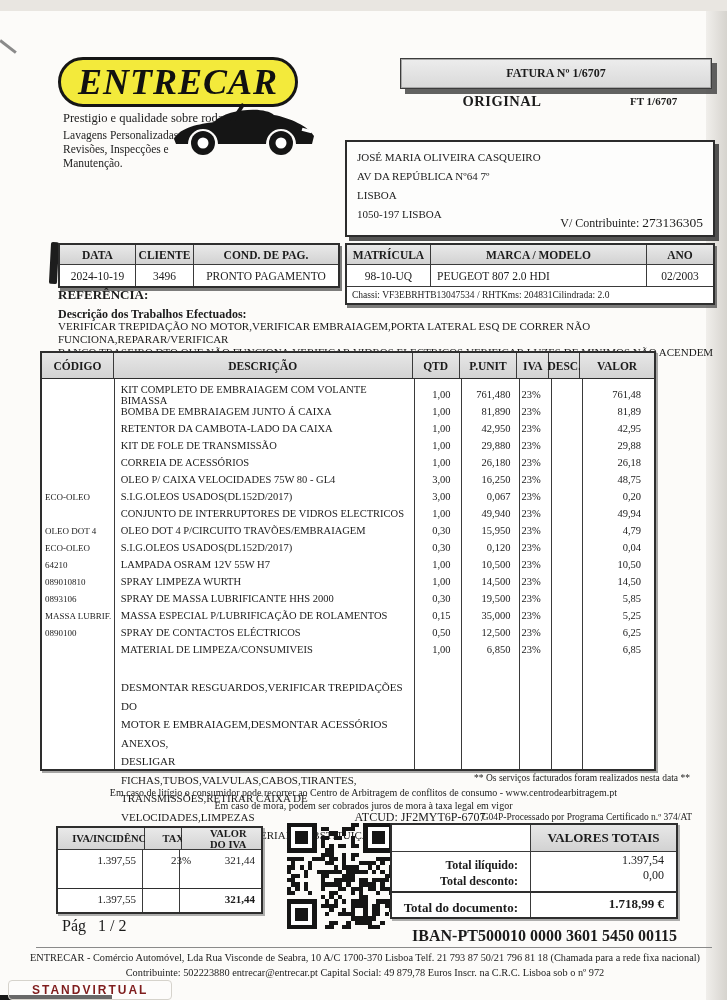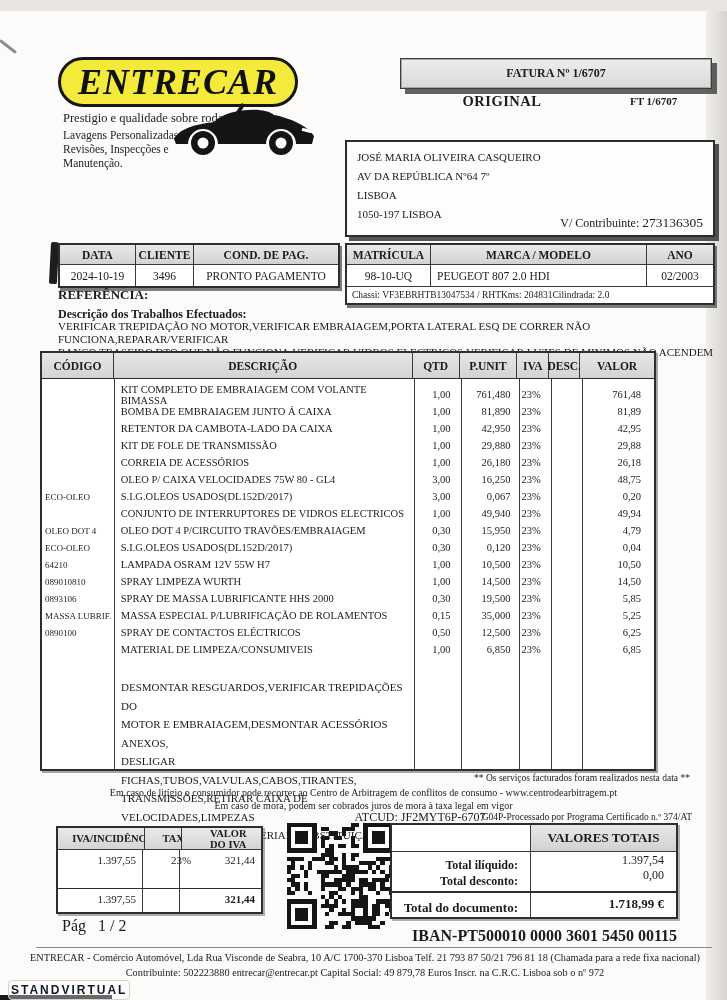--- a/index.html
+++ b/index.html
@@ -116,22 +116,22 @@
   .totals .hline2 { position:absolute; left:0; right:0; top:66px; height:1.5px; background:#2e2e2e; }
   .t-label { position:absolute; right:158px; font-weight:bold; font-size:12px; }
   .t-val { position:absolute; right:12px; font-size:12px; }
 
   .iban { right:50px; top:916px; font-weight:bold; font-size:16px; }
   .hr { left:36px; top:936px; width:676px; height:1px; background:#8a8a8a; }
   .foot1 { left:20px; top:941px; width:690px; font-size:10.3px; text-align:center; }
   .foot2 { left:20px; top:956px; width:690px; font-size:10.3px; text-align:center; }
 
   .watermark { left:8px; top:969px; font-family:"Liberation Sans", sans-serif; font-weight:bold;
-    font-size:12px; letter-spacing:2px; color:#0f172a; border:1px solid #d6d3cc; border-radius:4px;
-    padding:2px 2px; background:rgba(255,255,255,.35); text-shadow:0 1px 0 #fff; }
+    font-size:12px; letter-spacing:2px; color:#7f1d1d; border:1px solid #d6d3cc; border-radius:4px;
+    padding:2px 23px; background:rgba(255,255,255,.35); text-shadow:0 1px 0 #fff; }
 </style>
 </head>
 <body>
 
 <div id="page">
 
   <div class="abs right-band"></div>
   <div class="abs bottom-strip"></div>
   <div class="abs corner-bar"></div>
   <div class="abs pen-mark"></div>

